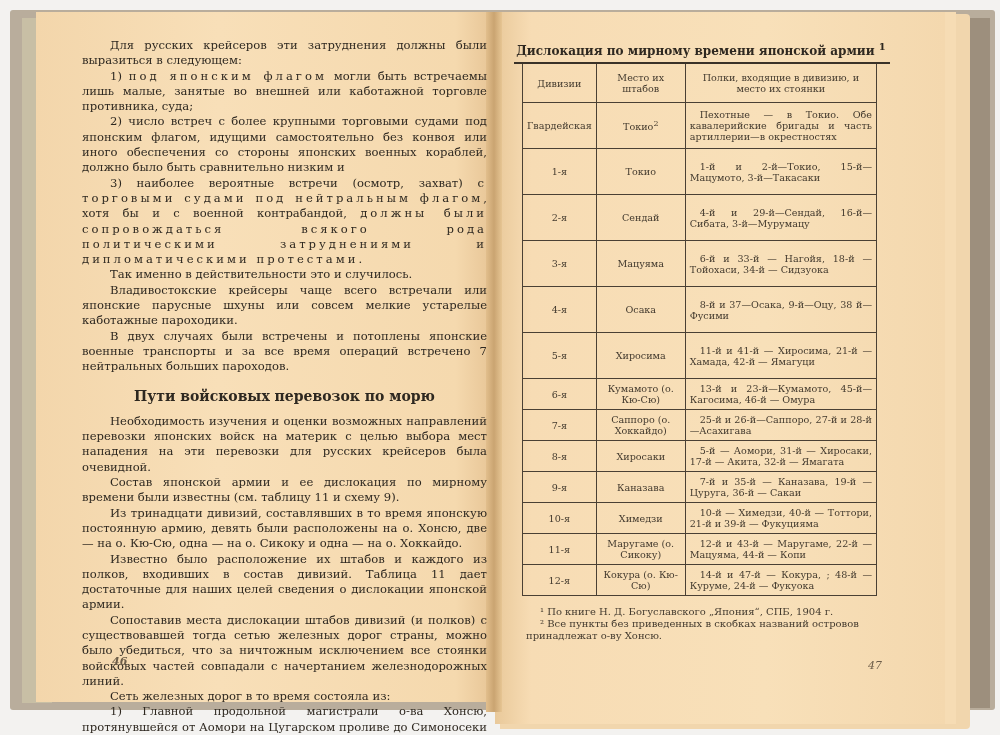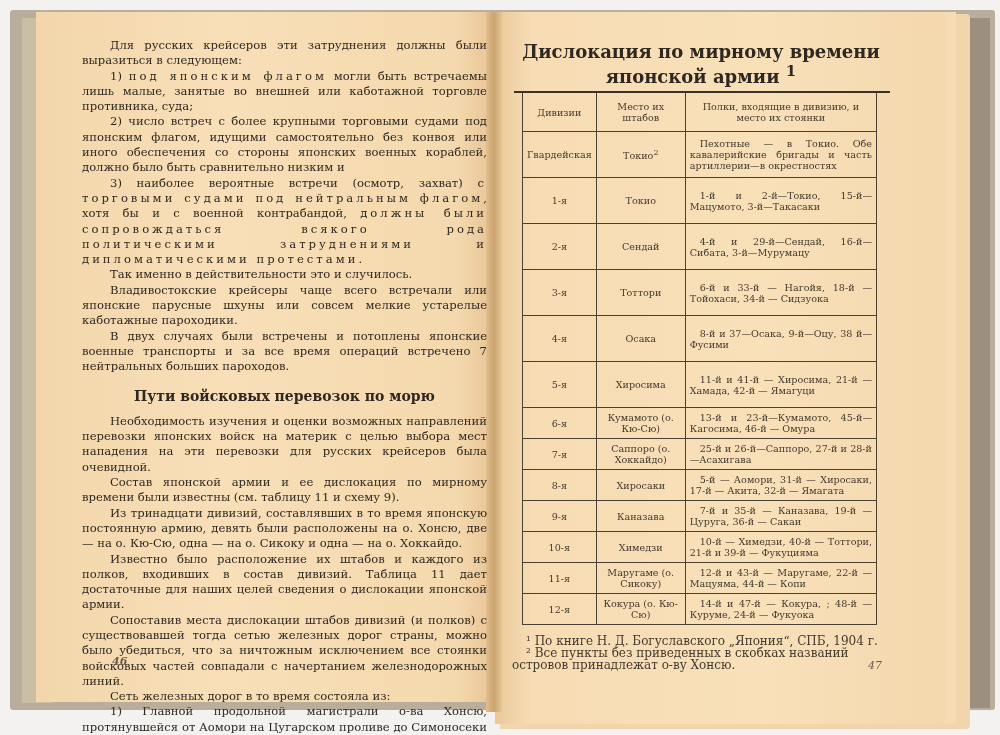--- a/index.html
+++ b/index.html
@@ -15,30 +15,30 @@
   .gutter{position:absolute;left:486px;top:12px;width:16px;height:700px;background:linear-gradient(90deg,#e2bf8d,#caa471,#e6c593);}
   .text{color:#2e2820;font-size:11.6px;line-height:15.3px;}
   .lp{position:absolute;left:82px;top:38px;width:405px;}
   .lp p{margin:0;text-align:justify;}
   .lp p.ind{text-indent:28px;}
   .lp .sp{letter-spacing:3px;}
   .lp h3{margin:14px 0 10px;text-align:center;font-size:14px;font-weight:bold;}
   .pnum{position:absolute;font-style:italic;font-size:11px;color:#6b5c48;}
   .rp{position:absolute;left:512px;top:35px;width:378px;}
   .t-label{text-align:center;font-size:15px;letter-spacing:1px;font-family:"DejaVu Sans",sans-serif;margin:0;color:#3a3228;}
-  .t-title{text-align:center;font-size:18px;font-weight:bold;margin:6px 0 4px;color:#2e2820;}
+  .t-title{text-align:center;font-size:12px;font-weight:bold;margin:6px 0 4px;color:#2e2820;}
   .topline{border-top:2.5px solid #3a3228;margin:0 0 0 2px;}
   table{border-collapse:collapse;width:355px;margin-left:10px;font-size:9.6px;color:#433a2e;}
   td,th{border:1px solid #4a4034;padding:2px 4px;vertical-align:middle;}
   th{font-weight:normal;text-align:center;height:34px;}
   td.c1{width:52px;text-align:center;}
   td.c2{width:80px;text-align:center;}
   td.c3{text-align:justify;text-indent:10px;}
   table tr:first-child th{border-top:none;}
-  .fn{font-size:12px;color:#433a2e;line-height:12px;}
+  .fn{font-size:10px;color:#433a2e;margin-left:14px;line-height:12px;}
   .fn p{margin:0;}
   .fn p.i{text-indent:14px;}
 </style>
 </head>
 <body>
 
 <div class="cover"></div>
 <div class="cover-left-strip"></div>
 <div class="cover-right-strip"></div>
 <div class="page-stack-right"></div>
@@ -90,21 +90,21 @@
           <td class="c2"><span>Токио</span></td>
           <td class="c3">1-й и 2-й—Токио, 15-й—Мацумото, 3-й—Такасаки</td>
         </tr>
         <tr style="height: 46px;">
           <td class="c1">2-я</td>
           <td class="c2"><span>Сендай</span></td>
           <td class="c3">4-й и 29-й—Сендай, 16-й—Сибата, 3-й—Мурумацу</td>
         </tr>
         <tr style="height: 46px;">
           <td class="c1">3-я</td>
-          <td class="c2"><span>Тоттори</span></td>
+          <td class="c2"><span>Мацуяма</span></td>
           <td class="c3">6-й и 33-й — Нагойя, 18-й — Тойохаси, 34-й — Сидзуока</td>
         </tr>
         <tr style="height: 46px;">
           <td class="c1">4-я</td>
           <td class="c2"><span>Осака</span></td>
           <td class="c3">8-й и 37—Осака, 9-й—Оцу, 38 й—Фусими</td>
         </tr>
         <tr style="height: 46px;">
           <td class="c1">5-я</td>
           <td class="c2"><span>Хиросима</span></td>

